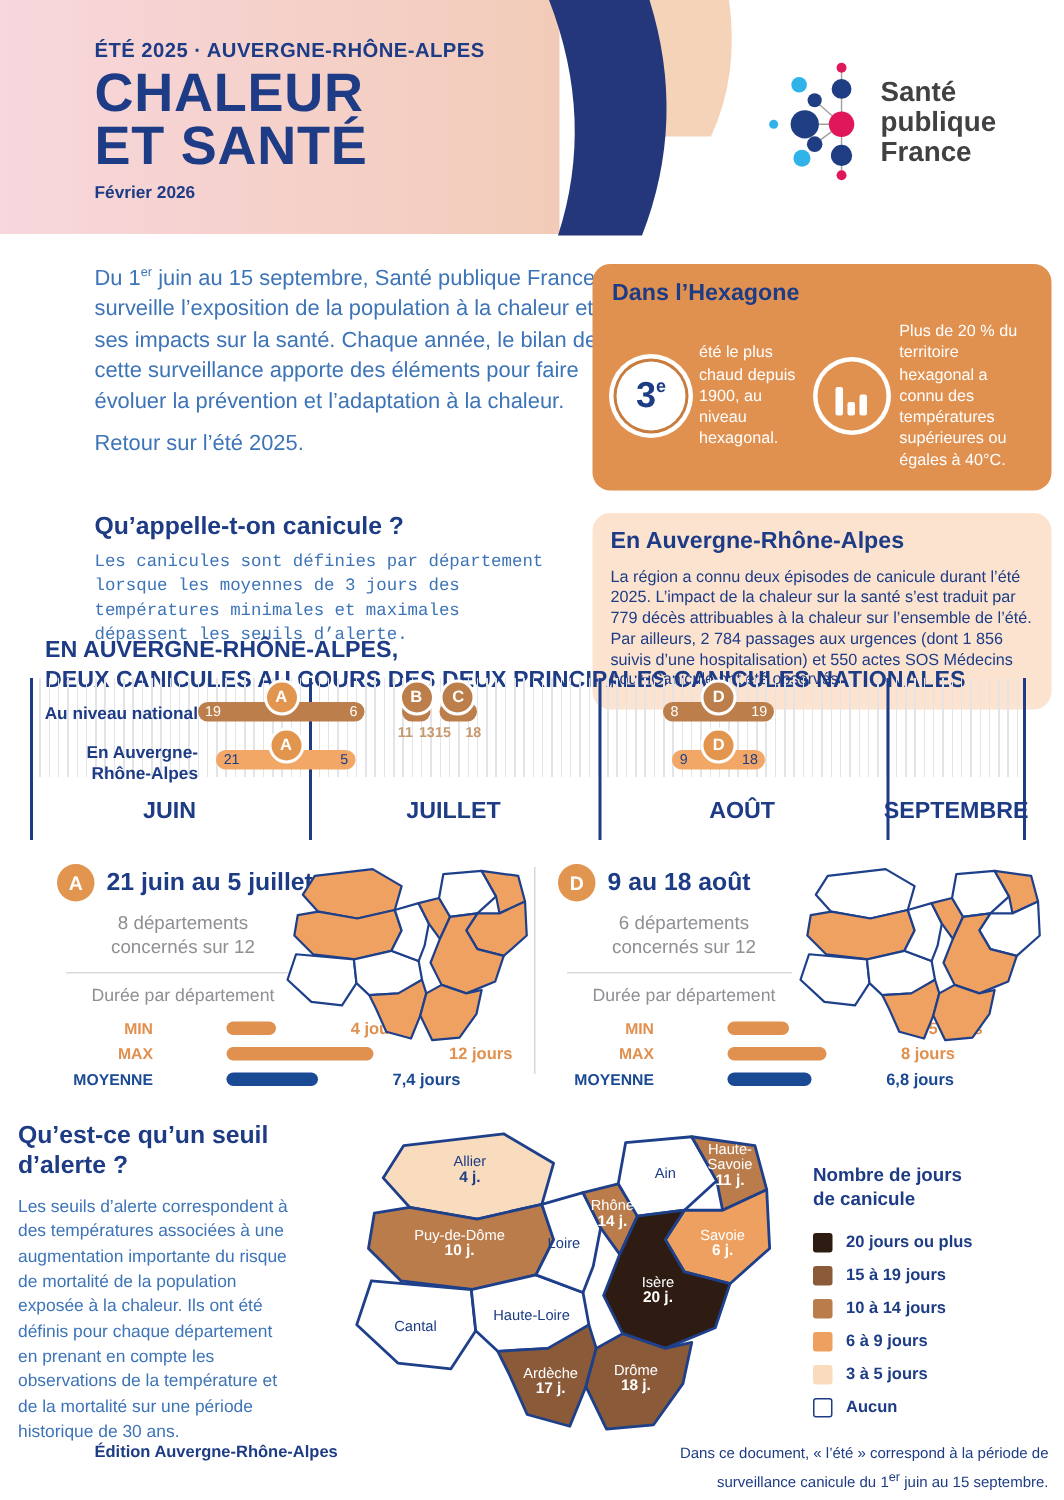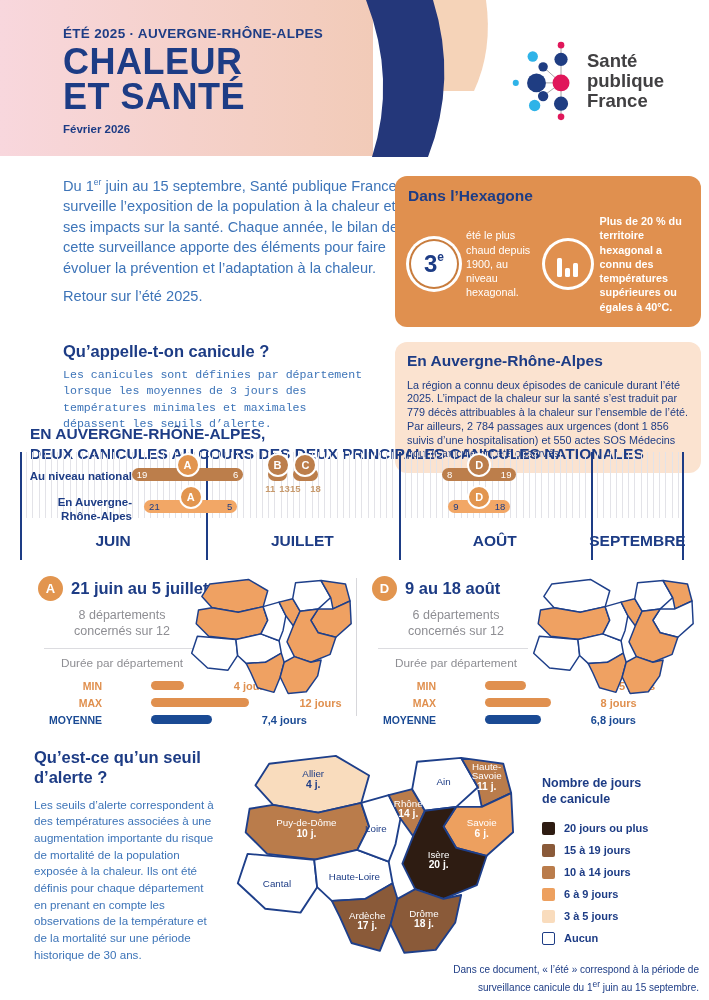--- a/index.html
+++ b/index.html
@@ -22,21 +22,21 @@
   .col-right{position:absolute;left:395px;top:176px;width:306px;}
   .hex-box{background:#e0904f;border-radius:12px;padding:11px 13px 13px;}
   .box-title{font-size:15.5px;font-weight:800;color:#1d3c85;margin:0 0 9px 0;}
   .hex-row{display:flex;align-items:center;gap:9px;}
   .circle-rank{width:46px;height:46px;border-radius:50%;background:#fff;flex:0 0 auto;
      box-shadow:0 0 0 2px #c87c3d,0 0 0 5px #fff;display:flex;align-items:center;justify-content:center;
      color:#1d3c85;font-weight:800;font-size:24px;margin-left:3px;}
   .rank-sup{font-size:12px;font-weight:800;position:relative;top:-7px;}
   .hex-small{margin:0;font-size:10.8px;color:#fff;line-height:1.32;}
   .hex-small.t1{width:80px;}
-  .hex-small.t2{width:108px;font-weight:bold;}
+  .hex-small.t2{width:108px;}
   .circle-bars{width:46px;height:46px;border-radius:50%;flex:0 0 auto;box-shadow:0 0 0 3px #fff;
      display:flex;align-items:flex-end;justify-content:center;gap:3px;padding-bottom:10px;box-sizing:border-box;margin-left:4px;}
   .circle-bars i{display:block;width:5px;background:#fff;border-radius:1.5px;}
   .region-box{margin-top:15px;background:#fbe3d0;border-radius:12px;padding:10px 12px 12px;}
   .region-body{margin:0;font-size:10.8px;color:#1d3c85;line-height:1.27;}
   
   .tl-heading{position:absolute;left:30px;top:411px;font-size:15.5px;font-weight:800;color:#1d3c85;line-height:1.28;}
   .timeline{position:absolute;left:20px;top:452px;width:664px;height:108px;}
   .tl-ticks{position:absolute;left:0;top:0;width:100%;height:66px;
      background:repeating-linear-gradient(to right,#e3e3e8 0,#e3e3e8 1px,transparent 1px,transparent 6.206px);}
@@ -61,21 +61,21 @@
   .ep-div{width:150px;height:1px;background:#dcdce0;margin:9px 0 7px 16px;}
   .ep-dur{width:160px;text-align:center;color:#8e8e93;font-size:11.8px;margin-left:14px;}
   .ep-stats{margin-top:7px;}
   .stat-row{display:flex;align-items:center;height:17px;gap:44px;}
   .stat-label{width:74px;text-align:right;font-size:10.5px;font-weight:700;}
   .stat-bar{height:9px;border-radius:5px;margin:0 6px 0 5px;}
   .stat-value{font-size:11px;font-weight:700;white-space:nowrap;}
   .map-holder{position:absolute;top:4px;right:0;}
   #panel-d .map-holder{right:6px;}
   
-  .seuil-text{position:absolute;left:34px;top:748px;width:205px;}
+  .seuil-text{position:absolute;left:12px;top:748px;width:205px;}
   .seuil-title{margin:0;font-size:16.5px;font-weight:800;color:#1d3c85;line-height:1.2;}
   .seuil-body{margin:9px 0 0 0;font-size:11.6px;color:#3d74b8;line-height:1.44;width:180px;}
   #main-map{position:absolute;left:228px;top:750px;}
   .legend{position:absolute;left:542px;top:776px;}
   .legend-title{margin:0;font-size:12.5px;font-weight:800;color:#1d3c85;line-height:1.25;}
   .legend-items{margin-top:10px;}
   .legend-row{display:flex;align-items:center;gap:9px;height:22px;}
   .legend-sq{width:13px;height:13px;border-radius:2px;flex:0 0 auto;}
   .legend-label{font-size:11px;font-weight:700;color:#1d3c85;}
   
@@ -363,19 +363,20 @@
           <div class="legend-label">3 à 5 jours</div>
         </div>
         <div class="legend-row">
           <div class="legend-sq" style="background: rgb(255, 255, 255); border: 1.6px solid rgb(29, 60, 133); box-sizing: border-box;"></div>
           <div class="legend-label">Aucun</div>
         </div>
       </div>
   </div>
 
   <div class="src">
+    <div>Édition Auvergne-Rhône-Alpes</div>
   </div>
   <div class="note">
     <div>Dans ce document, « l’été » correspond à la période de</div>
     <div><span>surveillance canicule du 1</span><sup class="sup">er</sup><span> juin au 15 septembre.</span></div>
   </div>
 
 </div>
 
 </body></html>

